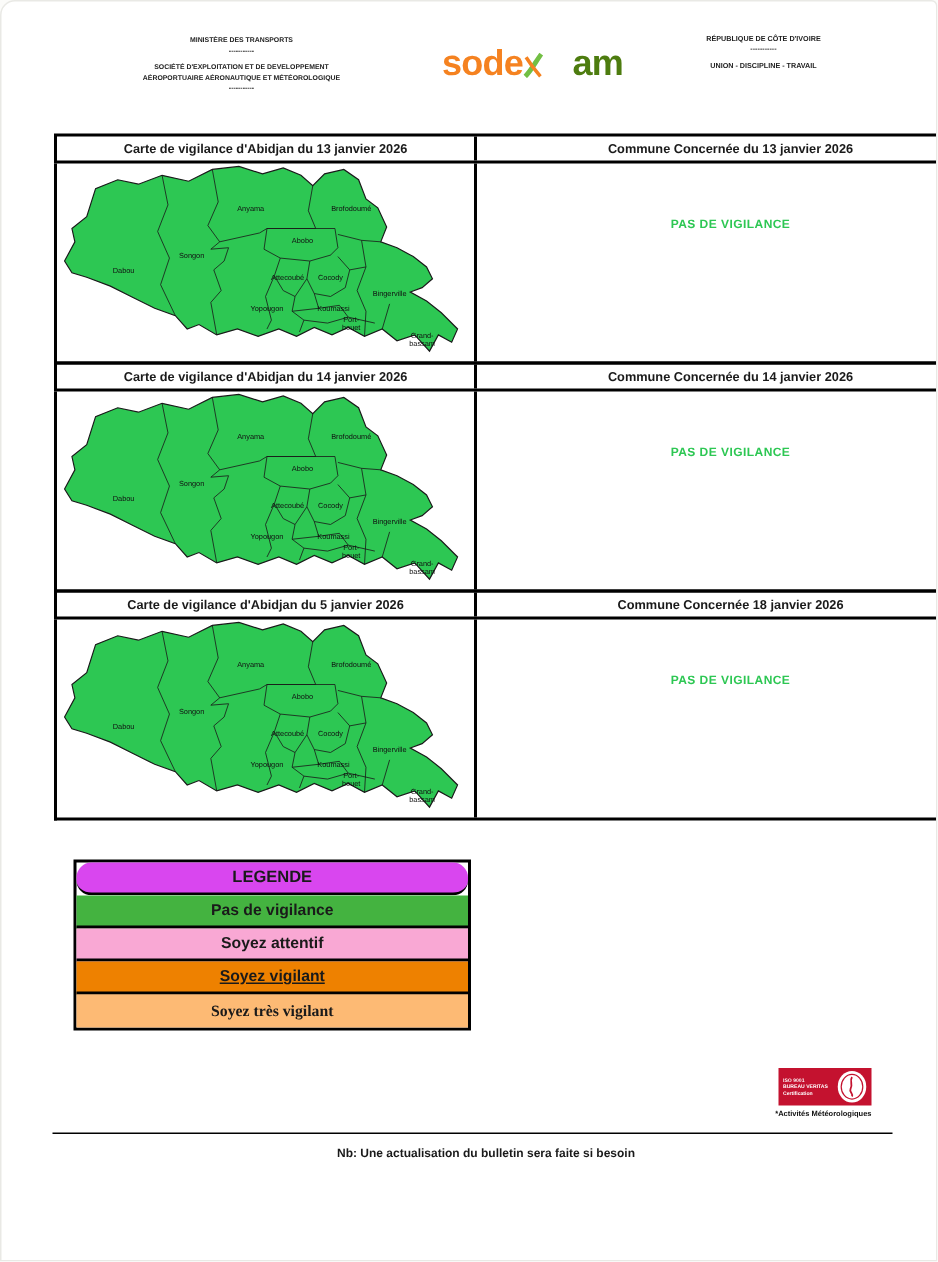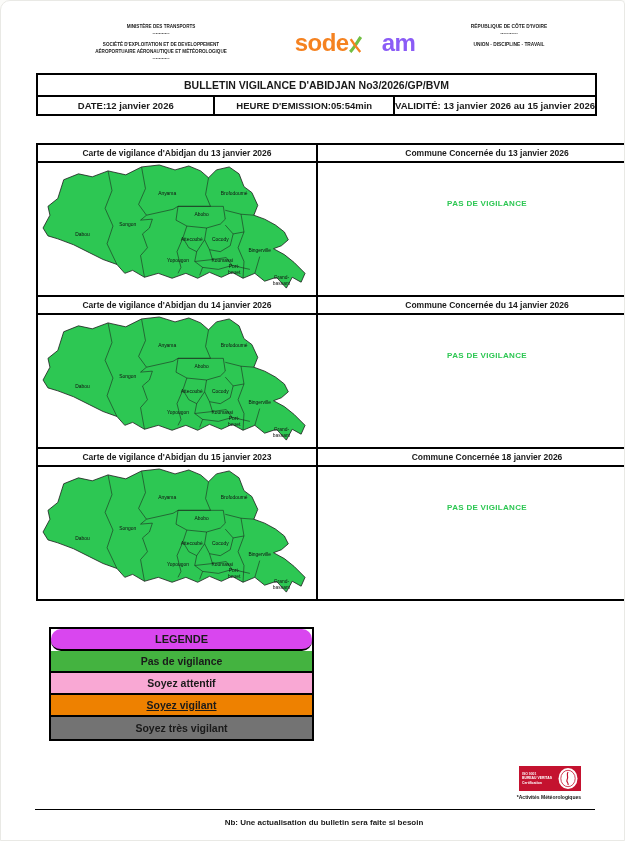--- a/index.html
+++ b/index.html
@@ -63,41 +63,29 @@
       <div>MINISTÈRE DES TRANSPORTS</div>
       <div>-----------</div>
       <div>SOCIÉTÉ D'EXPLOITATION ET DE DEVELOPPEMENT</div>
       <div>AÉROPORTUAIRE AÉRONAUTIQUE ET MÉTÉOROLOGIQUE</div>
       <div>-----------</div>
     </div>
     <div class="logo">
       <span style="color: rgb(245, 130, 32);">sode</span><svg class="logo-x" viewBox="0 0 14 16">
         <path d="M2,15 C6,11 9,5 12,1" stroke="#72BF44" stroke-width="3" fill="none"></path>
         <path d="M2.5,3 C5,7 8,11 11.5,15" stroke="#F58220" stroke-width="2.2" fill="none"></path>
-      </svg><span style="color: #8b5cf6; margin-left: 20px;">am</span>
+      </svg><span style="color: #4d7c0f; margin-left: 20px;">am</span>
     </div>
     <div class="org-right">
       <div>RÉPUBLIQUE DE CÔTE D'IVOIRE</div>
       <div>-----------</div>
       <div>UNION - DISCIPLINE - TRAVAIL</div>
     </div>
   </div>
 
-  <table class="title-table">
-    <tbody>
-        <tr>
-      <td colspan="3" class="title-cell">BULLETIN VIGILANCE D'ABIDJAN No3/2026/GP/BVM</td>
-    </tr>
-    <tr>
-      <td class="meta-cell">DATE:12 janvier 2026</td>
-      <td class="meta-cell">HEURE D'EMISSION:05:54min</td>
-      <td class="meta-cell">VALIDITÉ: 13 janvier 2026 au 15 janvier 2026</td>
-    </tr>
-  </tbody>
-    </table>
 
   <div id="sections">
       <div class="section">
         <div class="sec-head">
        <div class="sec-head-left">Carte de vigilance d'Abidjan du 13 janvier 2026</div>
        <div class="sec-head-right">Commune Concernée du 13 janvier 2026</div>
      </div>
      <div class="sec-body">
        <div class="map-cell">
             <svg viewBox="0 0 280 134">
@@ -150,21 +138,21 @@
               <text x="246" y="123.5" font-size="5" text-anchor="middle" fill="#111" font-family="Liberation Sans,sans-serif">bassam</text>
             </svg>
           </div>
        <div class="status-cell">
          <span class="status-text" style="color: rgb(45, 199, 83);">PAS DE VIGILANCE</span>
        </div>
      </div>
       </div>
       <div class="section">
         <div class="sec-head">
-       <div class="sec-head-left">Carte de vigilance d'Abidjan du 15 janvier 2023</div>
+       <div class="sec-head-left">Carte de vigilance d'Abidjan du 5 janvier 2026</div>
        <div class="sec-head-right">Commune Concernée 18 janvier 2026</div>
      </div>
      <div class="sec-body">
        <div class="map-cell">
             <svg viewBox="0 0 280 134">
     <path d="M4,66 L11,53 L9,44 L19,36 L25,17 L40,11 L54,14 L70,8 L88,12 L104,4 L122,2 L138,7 L152,3 L164,8 L172,15 L180,7 L193,4 L203,11 L208,24 L216,30 L222,43 L218,53 L229,57 L240,63 L249,70 L253,78 L246,84 L238,87 L249,93 L259,101 L270,112 L266,121 L257,116 L251,127 L241,116 L229,120 L219,112 L207,117 L196,111 L185,116 L173,111 L161,117 L149,112 L135,117 L121,112 L107,116 L95,109 L87,112 L79,103 L65,98 L51,91 L35,83 L19,77 L9,74 Z" fill="#2DC753" stroke="#1a1a1a" stroke-width="0.8"></path>
     <path d="M70,8 L74,28 L67,46 L75,64 L69,82 L79,103 M104,4 L108,26 L101,42 L109,53 L103,58 L115,57 L112,66 L105,72 L110,86 L103,94 L107,116 M172,15 L169,32 L174,44 M109,53 L136,47 L141,44 L174,44 M141,44 L187,44 L189,57 L184,62 L170,66 L150,64 L139,58 L141,44 M189,48 L205,52 L218,53 M205,52 L208,70 L202,86 L208,100 L207,117 M170,66 L168,78 L173,88 L184,90 L194,84 L197,72 L189,63 M197,72 L208,70 M150,64 L146,76 L152,86 L160,90 L168,78 M146,76 L140,90 L144,106 L141,112 M160,90 L158,100 L166,106 M173,88 L176,98 M158,100 L176,98 M176,98 L190,96 L196,104 L182,108 L166,106 M196,104 L214,108 M166,106 L163,114 M224,95 L219,112" fill="none" stroke="#1a1a1a" stroke-width="0.55"></path>
     <text x="44" y="74" font-size="5" text-anchor="middle" fill="#111" font-family="Liberation Sans,sans-serif">Dabou</text>
               <text x="90" y="64" font-size="5" text-anchor="middle" fill="#111" font-family="Liberation Sans,sans-serif">Songon</text>
               <text x="130" y="32" font-size="5" text-anchor="middle" fill="#111" font-family="Liberation Sans,sans-serif">Anyama</text>
@@ -187,21 +175,21 @@
      </div>
       </div>
     </div>
 
   <div class="legend">
     <div class="legend-title">LEGENDE</div>
     <div id="legend-rows">
         <div class="legend-row" style="background: rgb(68, 179, 64);">Pas de vigilance</div>
         <div class="legend-row" style="background: #f9a8d4;">Soyez attentif</div>
         <div class="legend-row" style="background: rgb(238, 129, 0); text-decoration: underline;">Soyez vigilant</div>
-        <div class="legend-row" style="background: #737373;">Soyez très vigilant</div>
+        <div class="legend-row" style="background: #fdba74; font-family: Liberation Serif, serif;">Soyez très vigilant</div>
       </div>
   </div>
 
   <div class="cert-wrap">
     <div class="bv-box" id="bv-box" style="background: rgb(196, 18, 47);">
       <div class="bv-lines">
         <div>ISO 9001</div>
         <div>BUREAU VERITAS</div>
         <div>Certification</div>
       </div>

